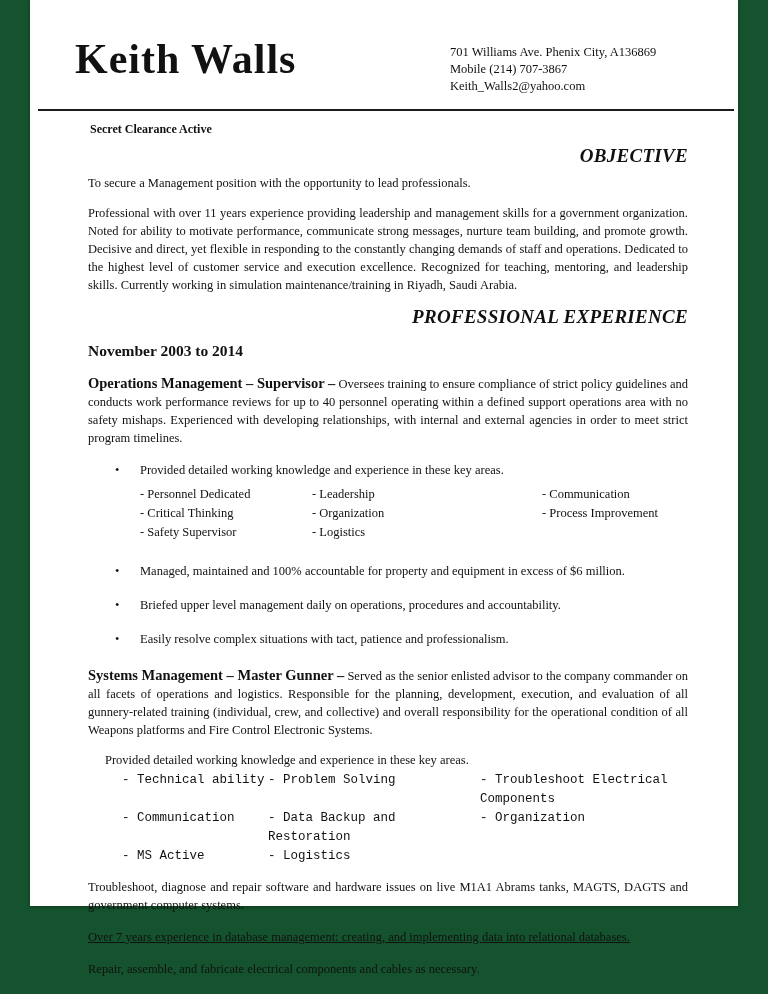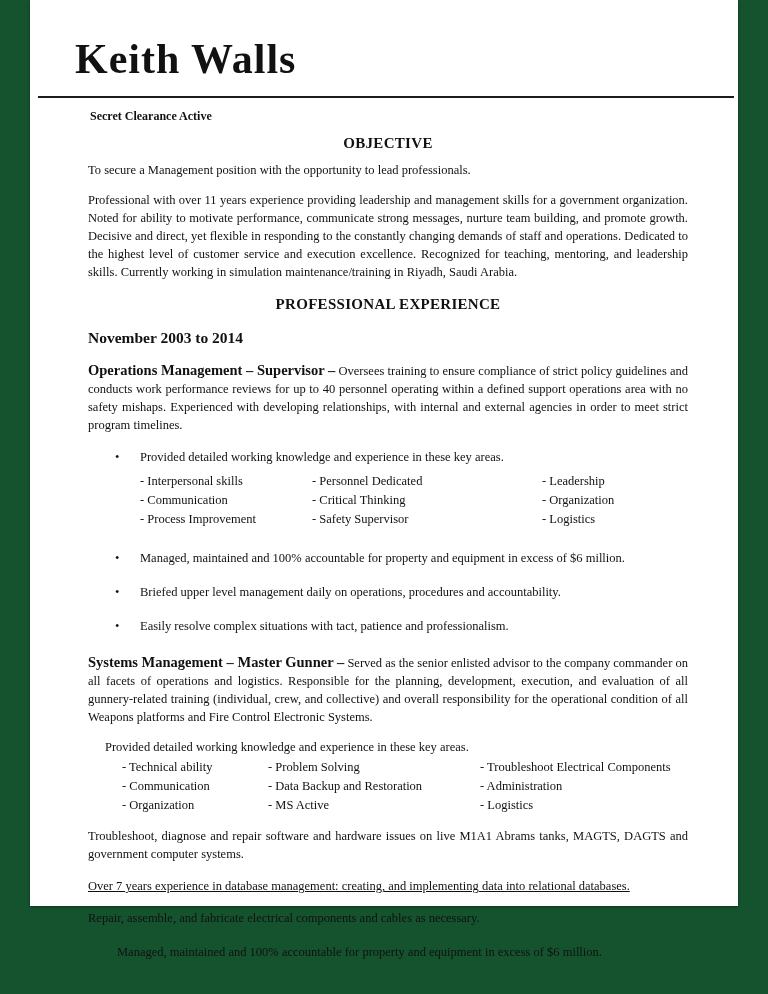--- a/index.html
+++ b/index.html
@@ -53,25 +53,26 @@
     padding: 7px 50px 0 58px;
     font-size: 12.5px;
     line-height: 18px;
   }
   .clearance {
     font-weight: bold;
     font-size: 12px;
     margin: 2px 0 0 2px;
   }
   .h2 {
-    font-size: 15px;
+    font-size: 19px;
     font-weight: bold;
-    text-align: center;
+    text-align: right;
     margin: 9px 0 9px;
     letter-spacing: 0.3px;
+    font-style: italic;
   }
   .centered { text-align: left; margin: 6px 0 4px; }
   .just { text-align: justify; }
   .para { margin: 12px 0; }
   .emprow {
     display: flex;
     justify-content: space-between;
     font-weight: bold;
     font-size: 15.5px;
     margin: 16px 0 12px;
@@ -85,32 +86,37 @@
     margin: 14px 0 6px;
   }
   .bullet-row .bmark { width: 25px; flex: none; }
   .bullet-row .btext { flex: 1; }
   .skills {
     display: grid;
     font-size: 12.5px;
     line-height: 19px;
   }
   .g1 { grid-template-columns: 172px 230px 1fr; margin: 2px 0 4px 52px; }
-  .g2 { grid-template-columns: 146px 212px 1fr; margin: 2px 0 12px 34px; }
+  .g2 { grid-template-columns: 146px 212px 1fr; margin: 2px 0 12px 34px; font-family: Liberation Mono, monospace; }
   .intro { margin: 12px 0 2px 17px; }
   .indent1 { margin: 16px 0 16px 29px; }
 </style>
 </head>
 <body>
 
 <div class="canvas">
   <div class="page">
 
     <div class="hdr">
       <h1 class="name">Keith Walls</h1>
+      <div class="contact">
+        <div>701 Williams Ave. Phenix City, A136869</div>
+        <div>Mobile (214) 707-3867</div>
+        <div>Keith_Walls2@yahoo.com</div>
+      </div>
     </div>
 
     <div class="rule"></div>
 
     <div class="content">
 
       <div class="clearance">Secret Clearance Active</div>
 
       <div class="h2">OBJECTIVE</div>
       <p class="centered">To secure a Management position with the opportunity to lead professionals.</p>
@@ -127,21 +133,20 @@
         <span class="role-title">Operations Management – Supervisor –</span>
         <span>Oversees training to ensure compliance of strict policy guidelines and conducts work performance reviews for up to 40 personnel operating within a defined support operations area with no safety mishaps.  Experienced with developing relationships, with internal and external agencies in order to meet strict program timelines.</span>
       </p>
 
       <div class="bullet-row">
         <span class="bmark">•</span>
         <span class="btext">Provided detailed working knowledge and experience in these key areas.</span>
       </div>
 
       <div class="skills g1">
-        <span>- Interpersonal skills</span>
         <span>- Personnel Dedicated</span>
         <span>- Leadership</span>
         <span>- Communication</span>
         <span>- Critical Thinking</span>
         <span>- Organization</span>
         <span>- Process Improvement</span>
         <span>- Safety Supervisor</span>
         <span>- Logistics</span>
       </div>
 
@@ -166,21 +171,20 @@
       </p>
 
       <div class="intro">Provided detailed working knowledge and experience in these key areas.</div>
 
       <div class="skills g2">
         <span>- Technical ability</span>
         <span>- Problem Solving</span>
         <span>- Troubleshoot Electrical Components</span>
         <span>- Communication</span>
         <span>- Data Backup and Restoration</span>
-        <span>- Administration</span>
         <span>- Organization</span>
         <span>- MS Active</span>
         <span>- Logistics</span>
       </div>
 
       <p class="just para">Troubleshoot, diagnose and repair software and hardware issues on live M1A1 Abrams tanks, MAGTS, DAGTS and government computer systems.</p>
       <p class="just para" style="margin-top:14px;text-decoration:underline;">Over 7 years experience in database management: creating, and implementing data into relational databases.</p>
       <p class="just para" style="margin-top:14px;">Repair, assemble, and fabricate electrical components and cables as necessary.</p>
 
       <div class="indent1">Managed, maintained and 100% accountable for property and equipment in excess of $6 million.</div>

